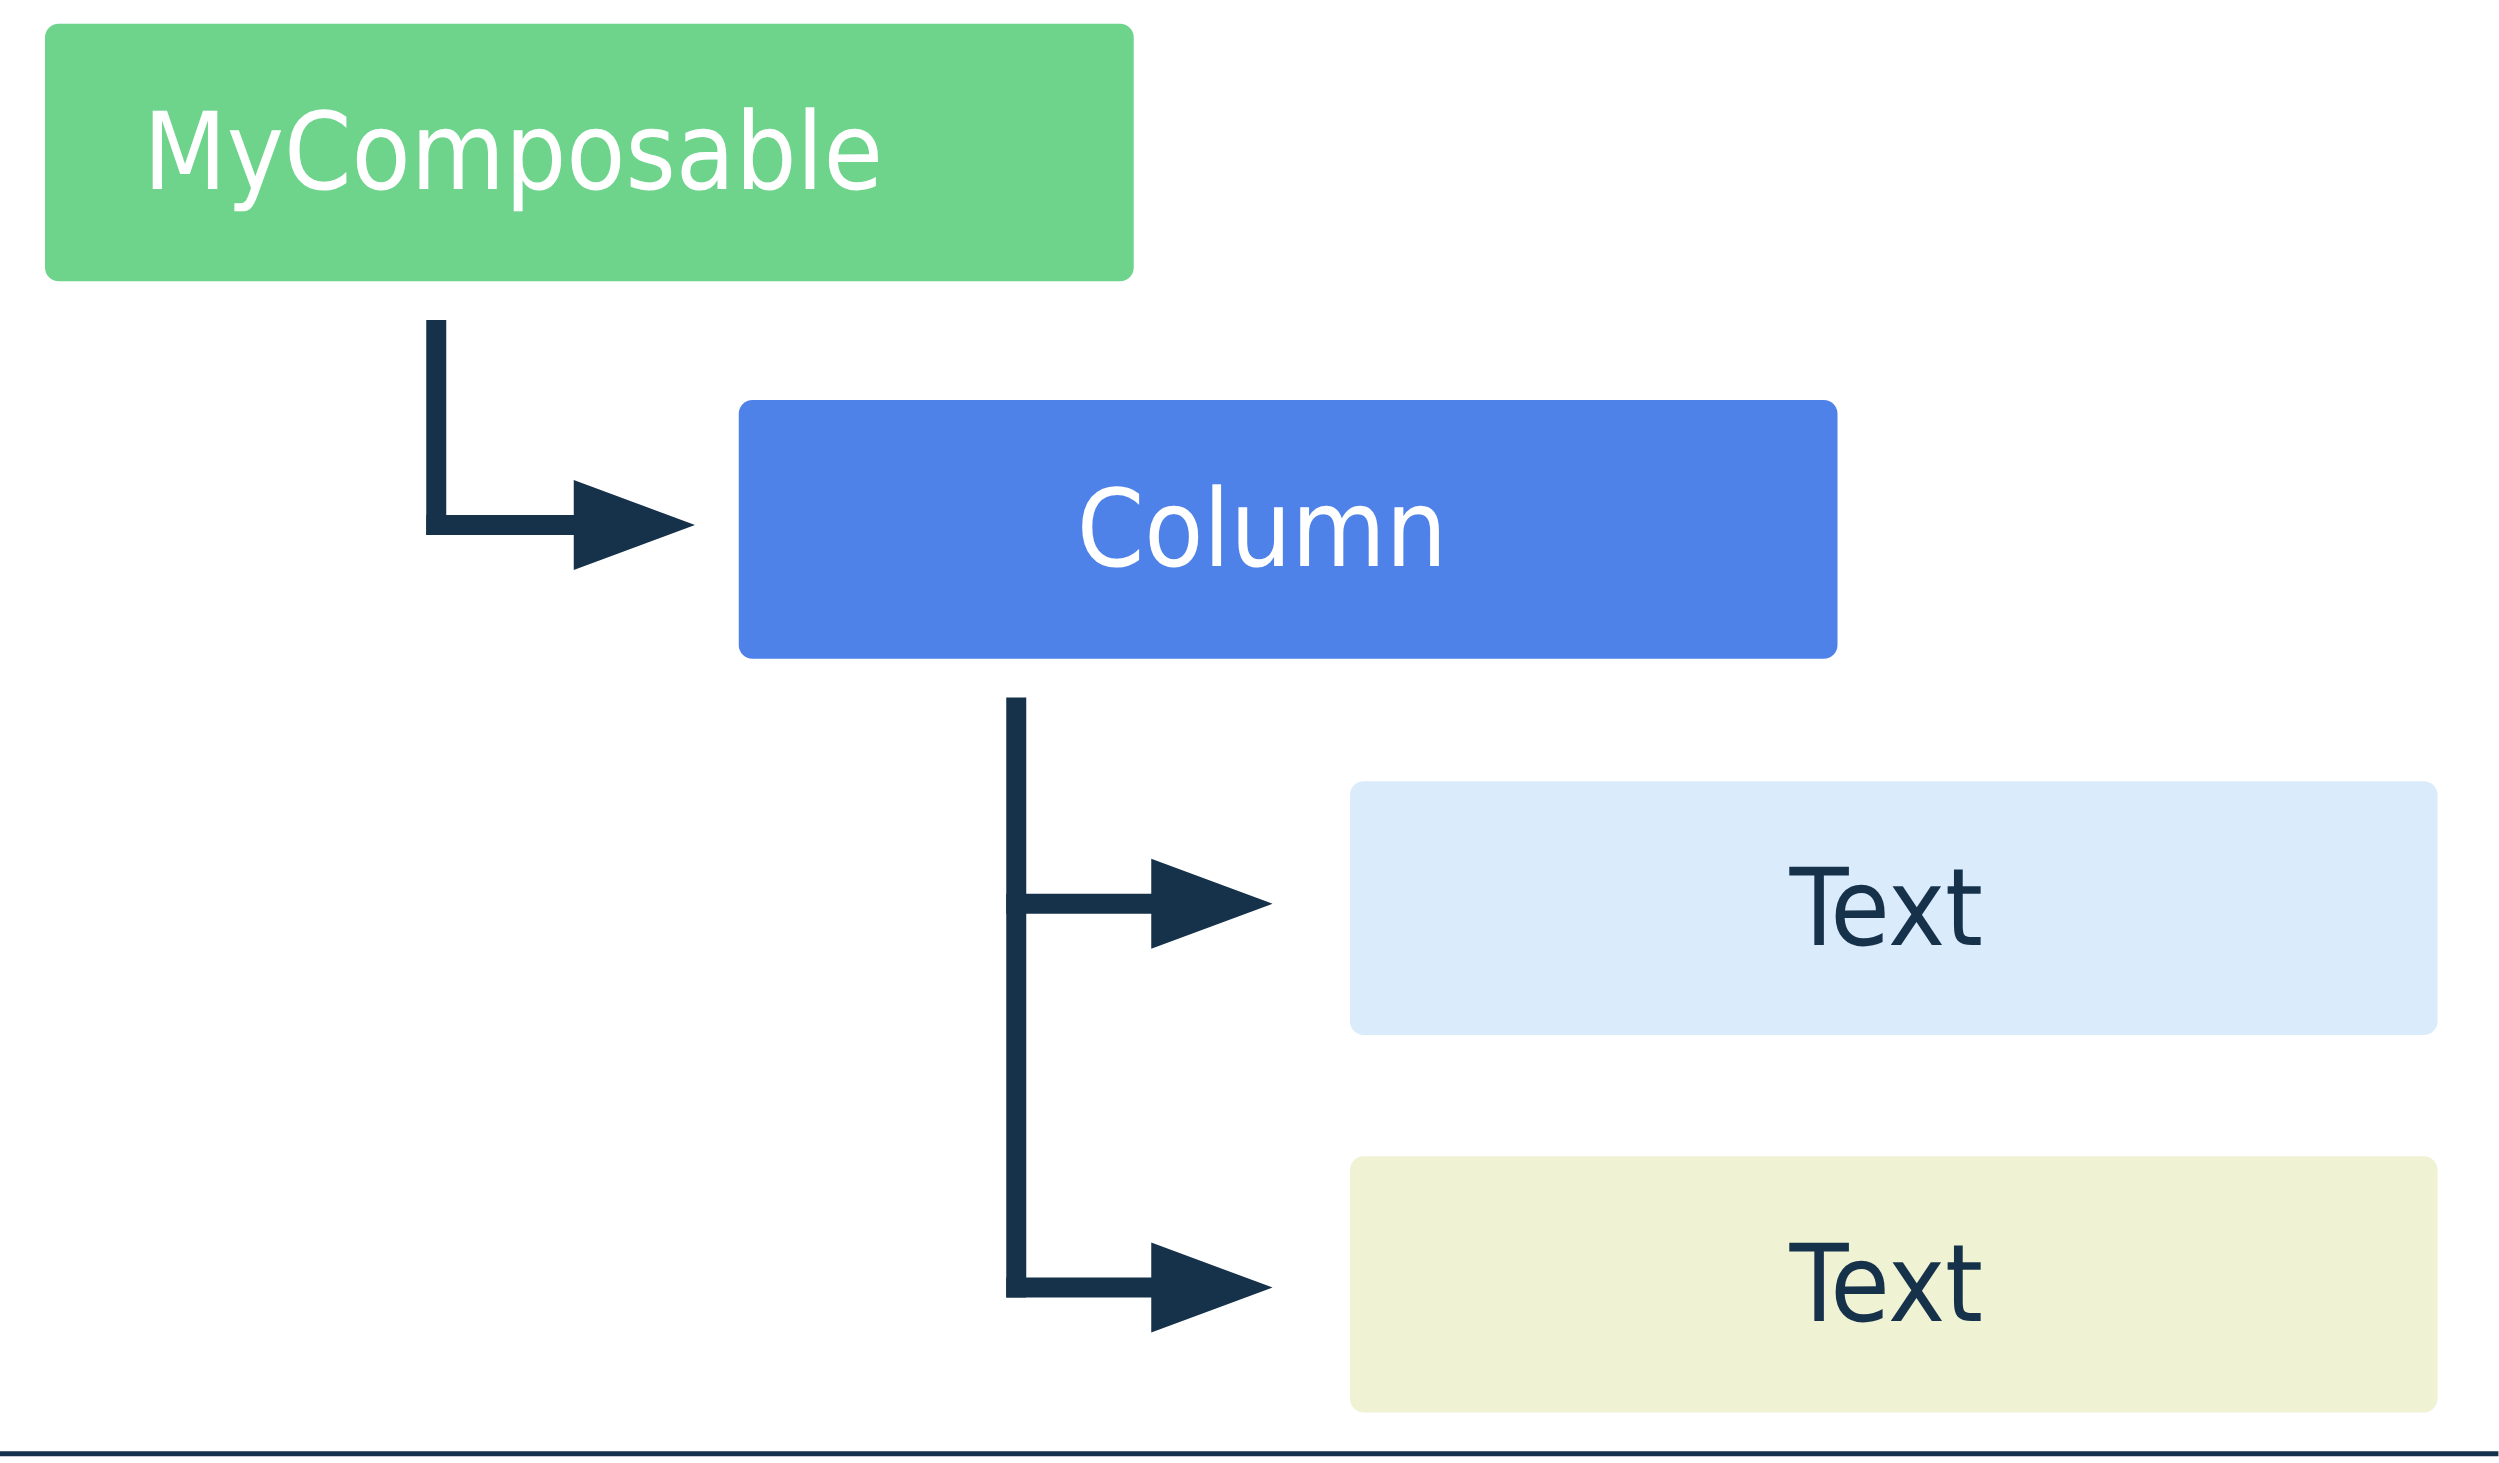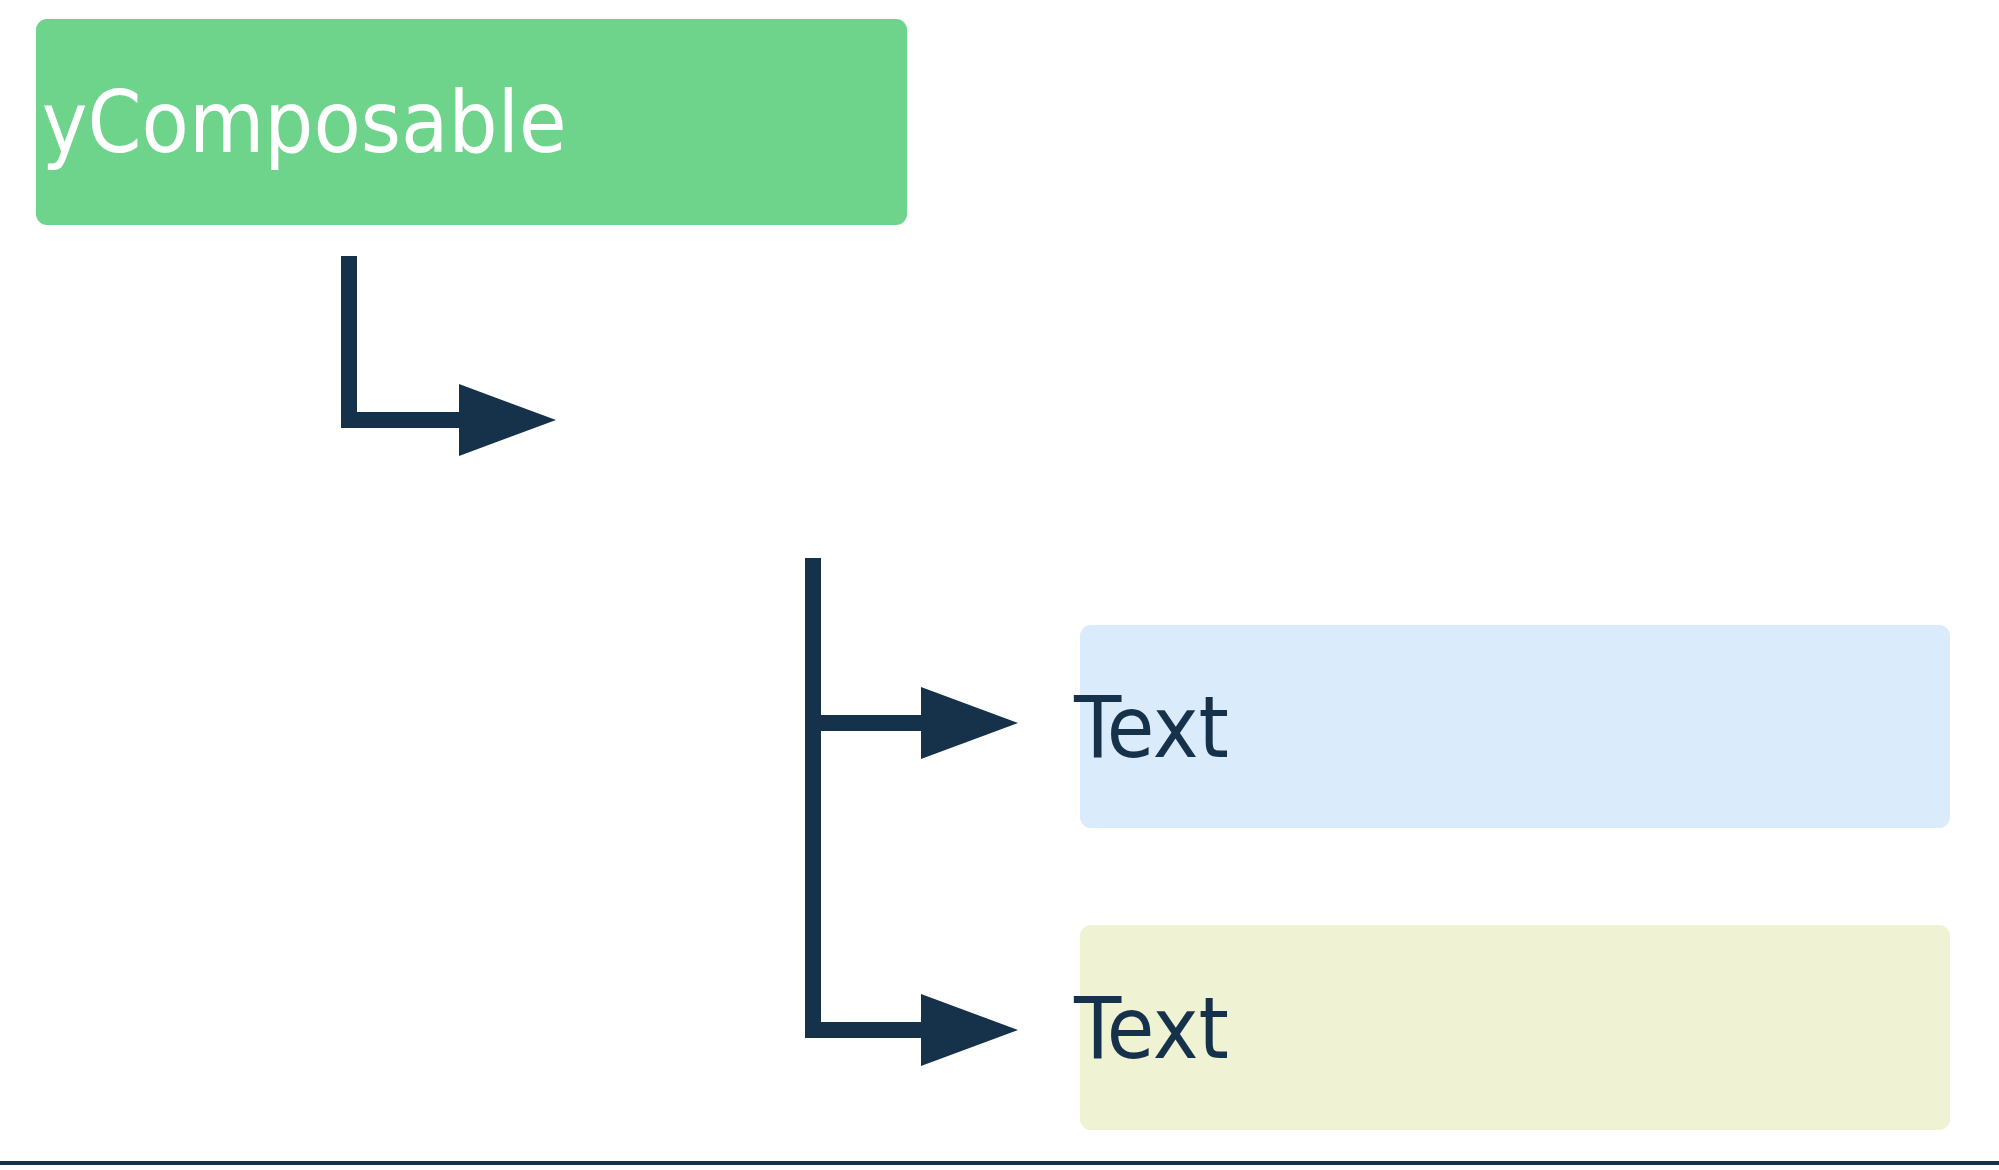--- a/index.html
+++ b/index.html
@@ -17,20 +17,21 @@
     height: 1170px;
     background: #ffffff;
     overflow: hidden;
   }
   .node {
     position: absolute;
     box-sizing: border-box;
     border-radius: 11px;
     display: flex;
     align-items: center;
+    justify-content: center;
   }
   .node-label {
     font-family: "DejaVu Sans", "Liberation Sans", sans-serif;
     font-stretch: condensed;
     font-weight: 400;
     white-space: nowrap;
     letter-spacing: 0px;
   }
 
   
@@ -140,20 +141,23 @@
       <rect x="805" y="1022" width="120" height="16" fill="#16324a"></rect>
 
       <polygon points="921,994 921,1066 1018,1030" fill="#16324a"></polygon>
     </g>
   </svg>
 
   <div class="node" id="node-root">
     <span class="node-label">MyComposable</span>
   </div>
 
+  <div class="node" id="node-column">
+    <span class="node-label">Column</span>
+  </div>
 
   <div class="node" id="node-text-1">
     <span class="node-label">Text</span>
   </div>
 
   <div class="node" id="node-text-2">
     <span class="node-label">Text</span>
   </div>
 
   <div id="bottom-rule"></div>

